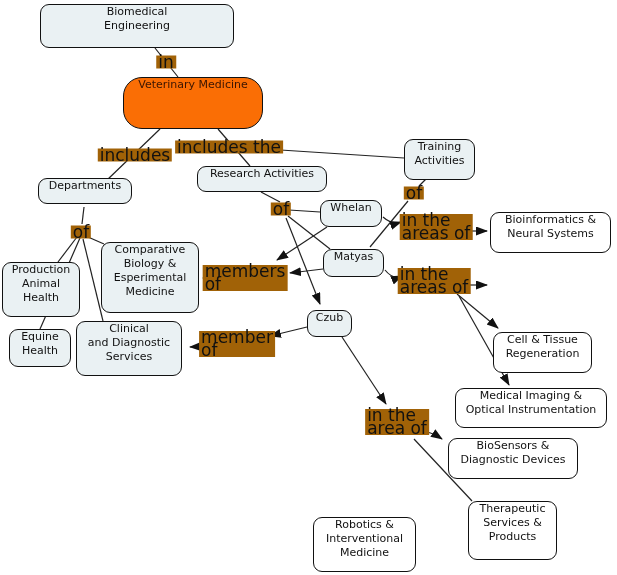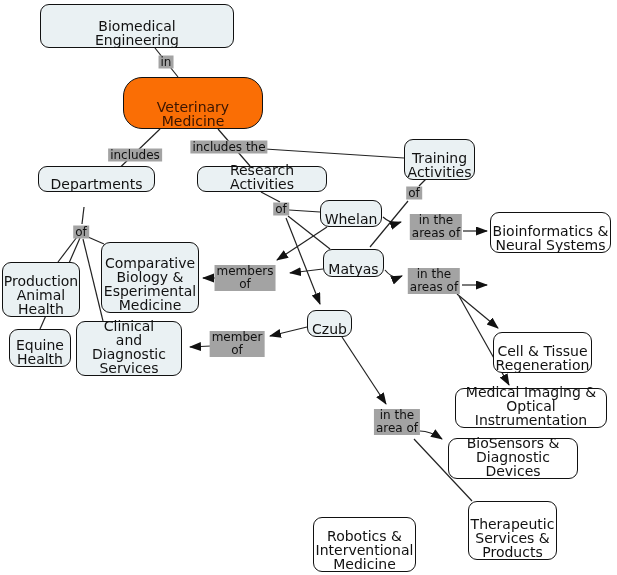--- a/index.html
+++ b/index.html
@@ -6,30 +6,30 @@
   .canvas{
     position:relative;width:617px;height:575px;background:#ffffff;
     font-family:"DejaVu Sans","Liberation Sans",sans-serif;
     color:#111;overflow:hidden;
   }
   svg.connectors{position:absolute;left:0;top:0;z-index:1;}
   .conn{stroke:#222;stroke-width:1.2;fill:none;}
   .node{
     position:absolute;z-index:2;box-sizing:border-box;
     border:1.4px solid #111;border-radius:9px;background:#eaf1f3;
-    display:flex;align-items:flex-end;justify-content:center;
-    font-size:14px;line-height:14px;text-align:center;
+    display:flex;align-items:flex-start;justify-content:center;
+    font-size:11px;line-height:14px;text-align:center;
   }
   .node span{white-space:pre-line;width:100%;}
   .node.highlight{background:#fa6e05;border-radius:19px;color:#3a1502;}
   .node.plain{background:#ffffff;}
   .link-label{
     position:absolute;z-index:3;transform:translate(-50%,-50%);
-    background:#a3a3a3;padding:0 2px;
-    font-size:12px;line-height:13px;text-align:center;white-space:pre-line;
+    background:#a16207;padding:0 2px;
+    font-size:17px;line-height:13px;white-space:pre-line;
   }
 </style>
 </head>
 <body>
 
 <div class="canvas">
 
   <svg class="connectors" width="617" height="575">
     <defs>
       <marker id="arrow" markerUnits="userSpaceOnUse" markerWidth="13" markerHeight="10" refX="11" refY="4.5" orient="auto">
@@ -69,21 +69,21 @@
     <path class="conn" marker-end="url(#arrow)" d="M420,431 Q430,431 442,439"></path>
   </svg>
 
   <div class="node" style="left:40px;top:4px;width:194px;height:44px">
     <span>Biomedical
 Engineering</span>
   </div>
   <div class="node highlight" style="left:123px;top:77px;width:140px;height:52px">
     <span>Veterinary Medicine</span>
   </div>
-  <div class="node" style="left:38px;top:166px;width:117px;height:26px">
+  <div class="node" style="left:38px;top:178px;width:94px;height:26px">
     <span>Departments</span>
   </div>
   <div class="node" style="left:197px;top:166px;width:130px;height:26px">
     <span>Research Activities</span>
   </div>
   <div class="node" style="left:404px;top:139px;width:71px;height:41px">
     <span>Training
 Activities</span>
   </div>
   <div class="node" style="left:320px;top:200px;width:62px;height:27px">

